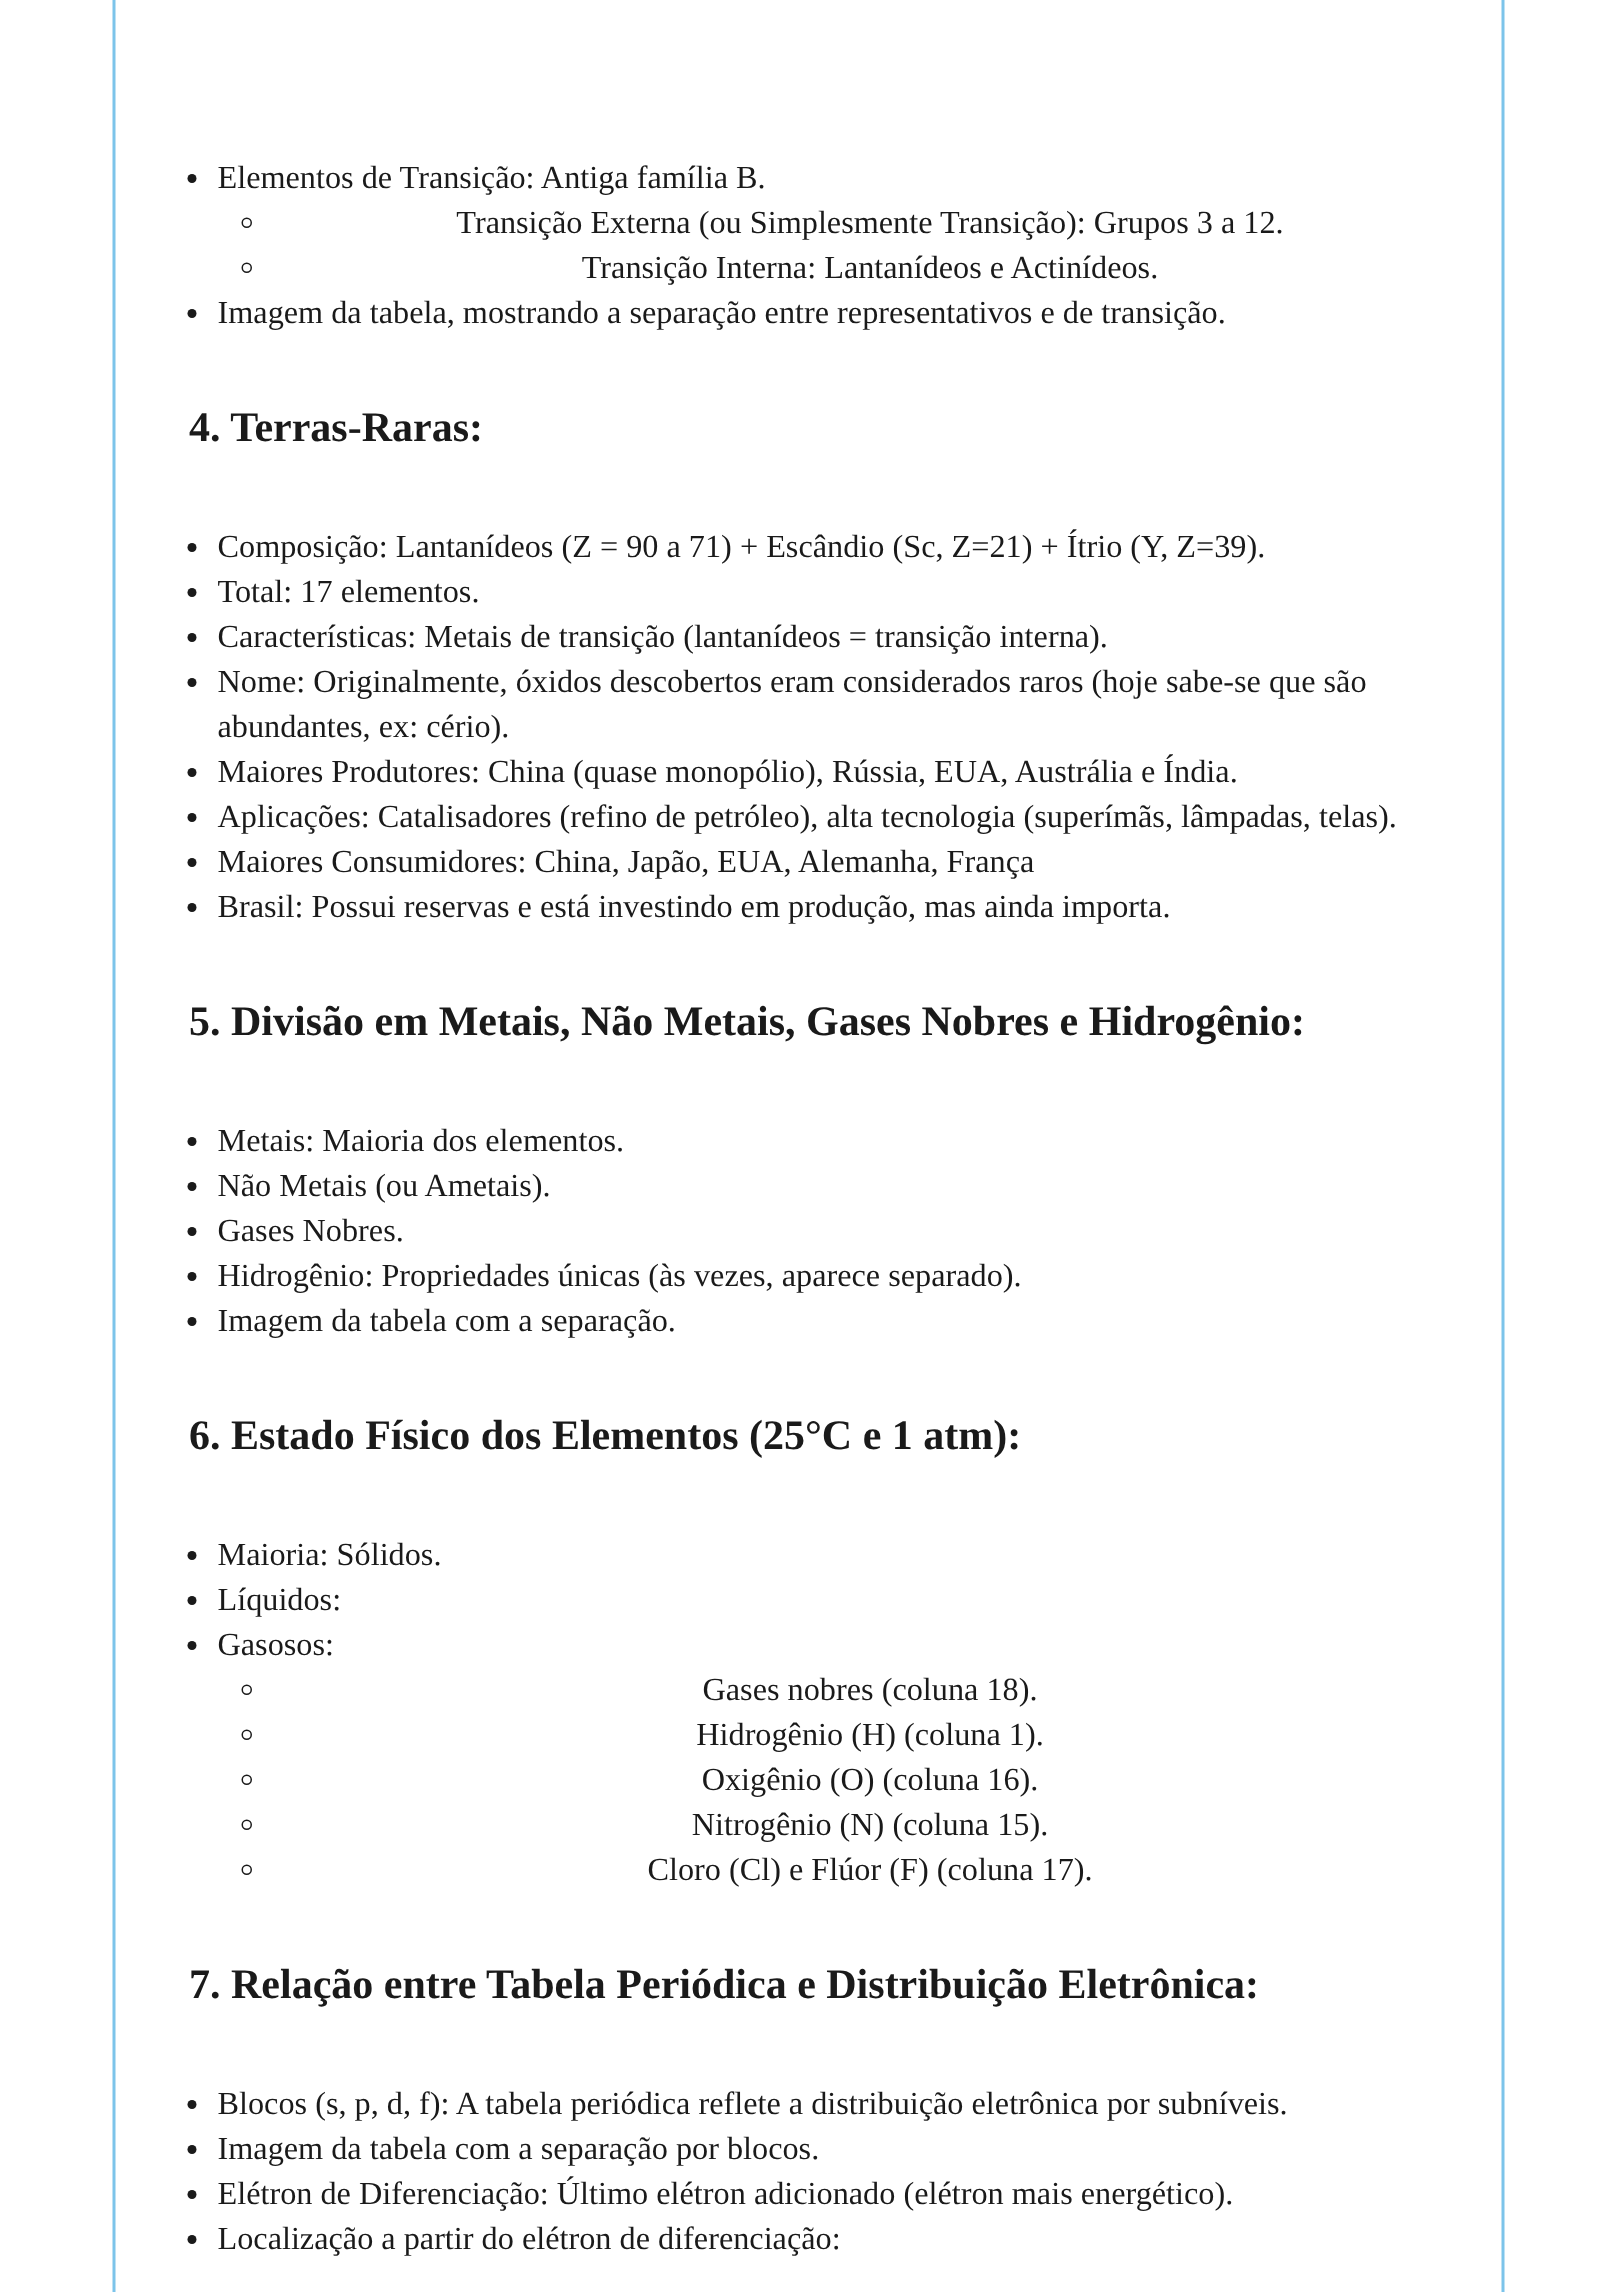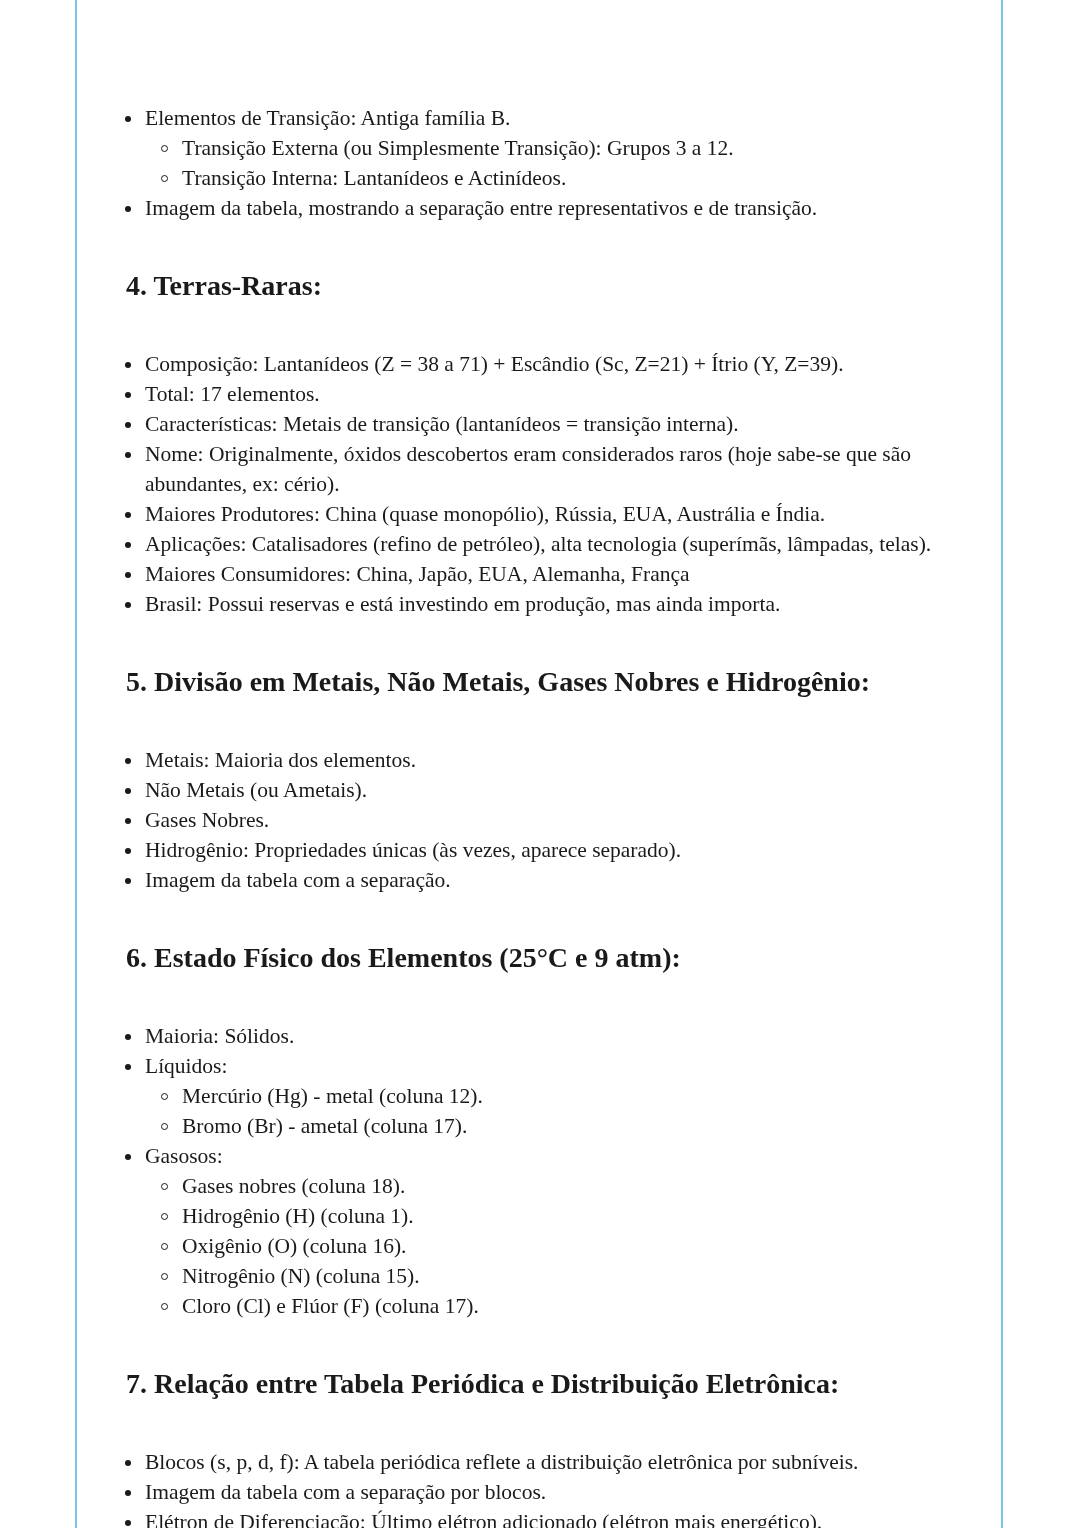--- a/index.html
+++ b/index.html
@@ -48,20 +48,21 @@
     left: 17px;
     top: 13px;
     width: 6px;
     height: 6px;
     border-radius: 50%;
     background: #1a1a1a;
   }
   ul.l2 > li {
     position: relative;
     padding-left: 37px;
+    text-align: center;
   }
   ul.l2 > li::before {
     content: "";
     position: absolute;
     left: 16px;
     top: 12px;
     width: 5px;
     height: 5px;
     border-radius: 50%;
     border: 1.6px solid #1a1a1a;
@@ -93,21 +94,21 @@
     </li>
     <li>Imagem da tabela, mostrando a separação entre representativos e de transição.</li>
   </ul>
 
   <div class="section-gap"></div>
 
   <section>
     <h2>4. Terras-Raras:</h2>
     <div class="heading-gap"></div>
     <ul class="l1">
-      <li>Composição: Lantanídeos (Z = 38 a 71) + Escândio (Sc, Z=21) + Ítrio (Y, Z=39).</li>
+      <li>Composição: Lantanídeos (Z = 90 a 71) + Escândio (Sc, Z=21) + Ítrio (Y, Z=39).</li>
       <li>Total: 17 elementos.</li>
       <li>Características: Metais de transição (lantanídeos = transição interna).</li>
       <li>Nome: Originalmente, óxidos descobertos eram considerados raros (hoje sabe-se que são abundantes, ex: cério).</li>
       <li>Maiores Produtores: China (quase monopólio), Rússia, EUA, Austrália e Índia.</li>
       <li>Aplicações: Catalisadores (refino de petróleo), alta tecnologia (superímãs, lâmpadas, telas).</li>
       <li>Maiores Consumidores: China, Japão, EUA, Alemanha, França</li>
       <li>Brasil: Possui reservas e está investindo em produção, mas ainda importa.</li>
     </ul>
   </section>
 
@@ -121,30 +122,26 @@
       <li>Não Metais (ou Ametais).</li>
       <li>Gases Nobres.</li>
       <li>Hidrogênio: Propriedades únicas (às vezes, aparece separado).</li>
       <li>Imagem da tabela com a separação.</li>
     </ul>
   </section>
 
   <div class="section-gap"></div>
 
   <section>
-    <h2>6. Estado Físico dos Elementos (25°C e 9 atm):</h2>
+    <h2>6. Estado Físico dos Elementos (25°C e 1 atm):</h2>
     <div class="heading-gap"></div>
     <ul class="l1">
       <li>Maioria: Sólidos.</li>
       <li>
         <span>Líquidos:</span>
-        <ul class="l2">
-          <li>Mercúrio (Hg) - metal (coluna 12).</li>
-          <li>Bromo (Br) - ametal (coluna 17).</li>
-        </ul>
       </li>
       <li>
         <span>Gasosos:</span>
         <ul class="l2">
           <li>Gases nobres (coluna 18).</li>
           <li>Hidrogênio (H) (coluna 1).</li>
           <li>Oxigênio (O) (coluna 16).</li>
           <li>Nitrogênio (N) (coluna 15).</li>
           <li>Cloro (Cl) e Flúor (F) (coluna 17).</li>
         </ul>

